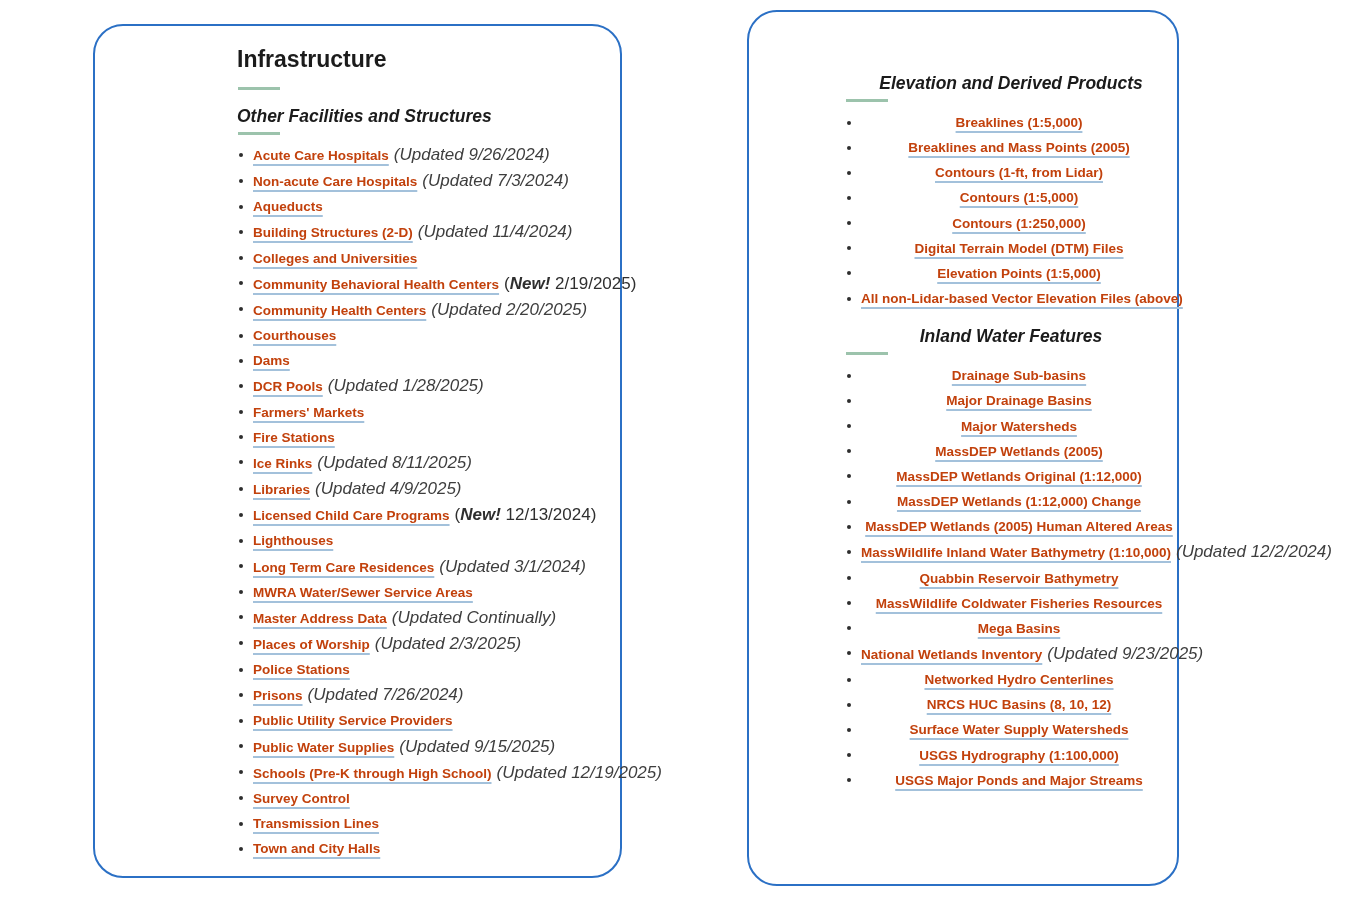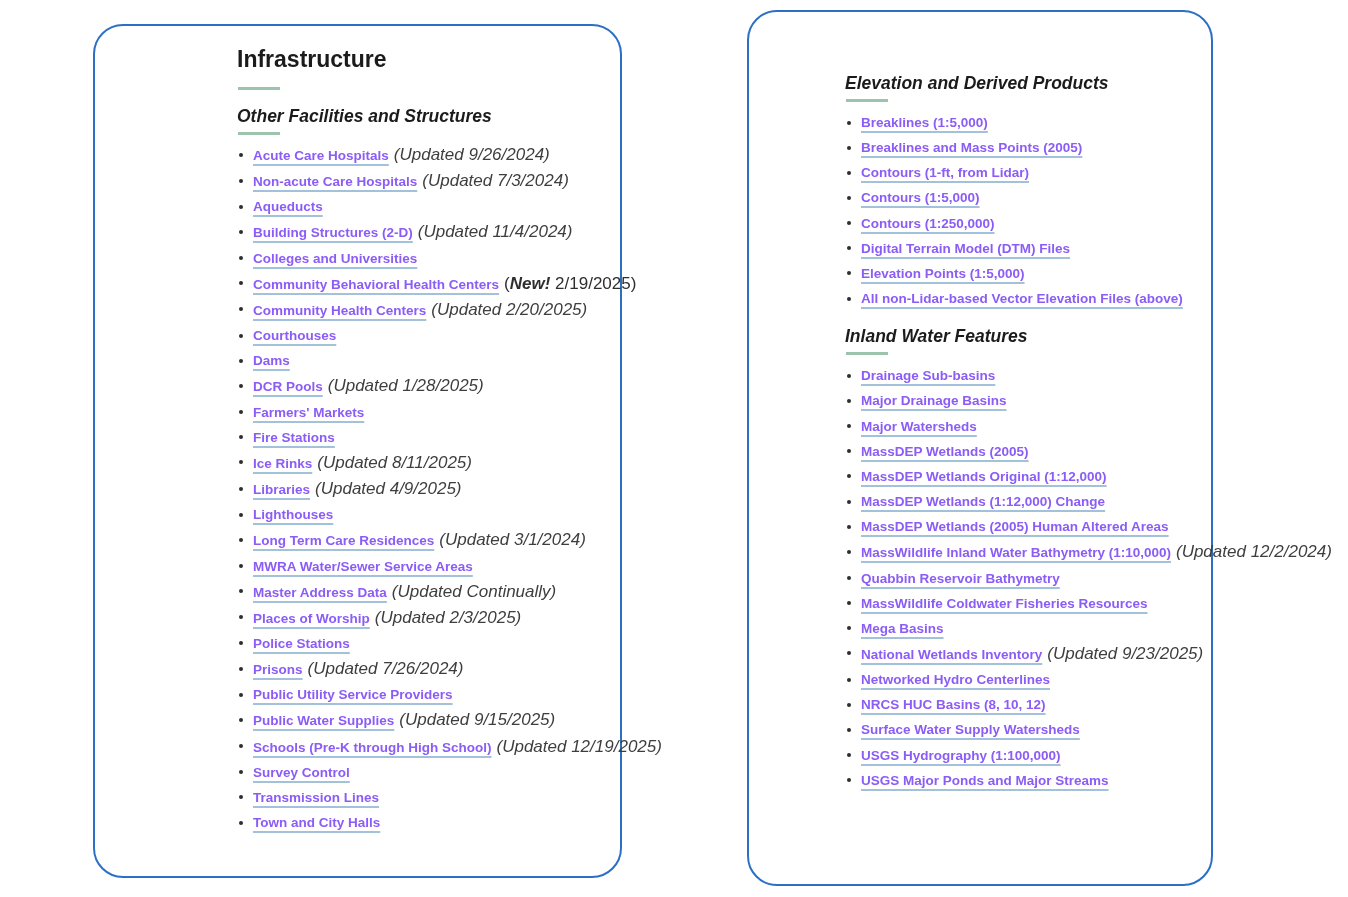--- a/index.html
+++ b/index.html
@@ -11,21 +11,21 @@
     overflow:hidden;
   }
   .card {
     position:absolute;
     background:#ffffff;
     border:2px solid #2b70c5;
     border-radius:30px;
     box-sizing:border-box;
   }
   .card-left  { left:93px;  top:24px; width:529px; height:854px; }
-  .card-right { left:747px; top:10px; width:466px; height:876px; }
+  .card-right { left:747px; top:10px; width:432px; height:876px;text-align:center; }
 
   .inner-left  { padding:18px 0 0 142px; }
   .inner-right { padding:60px 0 0 96px; }
 
   h1.page-title {
     margin:0; font-size:23px; line-height:30px; font-weight:bold; color:#1b1b1b;
   }
   h2.section-heading {
     margin:15px 0 0; font-size:17.5px; line-height:22px;
     font-weight:bold; font-style:italic; color:#1b1b1b;
@@ -45,21 +45,21 @@
   ul.layer-list li {
     position:relative; padding-left:16px;
     line-height:25.15px; white-space:nowrap;
     font-size:13.5px;
   }
   ul.layer-list li::before {
     content:""; position:absolute; left:2px; top:10.5px;
     width:4px; height:4px; border-radius:50%; background:#2e2e2e;
   }
   a.layer-link {
-    color:#8b5cf6; font-weight:bold; font-size:13.5px;
+    color:#c2410c; font-weight:bold; font-size:13.5px;
     text-decoration:underline;
     text-decoration-color:#a3c1db;
     text-decoration-thickness:1.5px;
     text-underline-offset:4px;
     cursor:pointer;
   }
   .note { margin-left:5px; color:#3e3e3e; font-size:17px; }
   .note-italic { font-style:italic; }
   .note-new { font-style:italic; font-weight:bold; color:#2f2f2f; }
   .note-pre, .note-post { font-style:normal; color:#2f2f2f; }
@@ -83,20 +83,21 @@
           <li><a href="#" class="layer-link">Colleges and Universities</a></li>
           <li><a href="#" class="layer-link">Community Behavioral Health Centers</a><span class="note"><span class="note-pre">(</span><span class="note-new">New!</span><span class="note-post"> 2/19/2025)</span></span></li>
           <li><a href="#" class="layer-link">Community Health Centers</a><span class="note note-italic">(Updated 2/20/2025)</span></li>
           <li><a href="#" class="layer-link">Courthouses</a></li>
           <li><a href="#" class="layer-link">Dams</a></li>
           <li><a href="#" class="layer-link">DCR Pools</a><span class="note note-italic">(Updated 1/28/2025)</span></li>
           <li><a href="#" class="layer-link">Farmers' Markets</a></li>
           <li><a href="#" class="layer-link">Fire Stations</a></li>
           <li><a href="#" class="layer-link">Ice Rinks</a><span class="note note-italic">(Updated 8/11/2025)</span></li>
           <li><a href="#" class="layer-link">Libraries</a><span class="note note-italic">(Updated 4/9/2025)</span></li>
+          <li><a href="#" class="layer-link">Licensed Child Care Programs</a><span class="note"><span class="note-pre">(</span><span class="note-new">New!</span><span class="note-post"> 12/13/2024)</span></span></li>
           <li><a href="#" class="layer-link">Lighthouses</a></li>
           <li><a href="#" class="layer-link">Long Term Care Residences</a><span class="note note-italic">(Updated 3/1/2024)</span></li>
           <li><a href="#" class="layer-link">MWRA Water/Sewer Service Areas</a></li>
           <li><a href="#" class="layer-link">Master Address Data</a><span class="note note-italic">(Updated Continually)</span></li>
           <li><a href="#" class="layer-link">Places of Worship</a><span class="note note-italic">(Updated 2/3/2025)</span></li>
           <li><a href="#" class="layer-link">Police Stations</a></li>
           <li><a href="#" class="layer-link">Prisons</a><span class="note note-italic">(Updated 7/26/2024)</span></li>
           <li><a href="#" class="layer-link">Public Utility Service Providers</a></li>
           <li><a href="#" class="layer-link">Public Water Supplies</a><span class="note note-italic">(Updated 9/15/2025)</span></li>
           <li><a href="#" class="layer-link">Schools (Pre-K through High School)</a><span class="note note-italic">(Updated 12/19/2025)</span></li>

